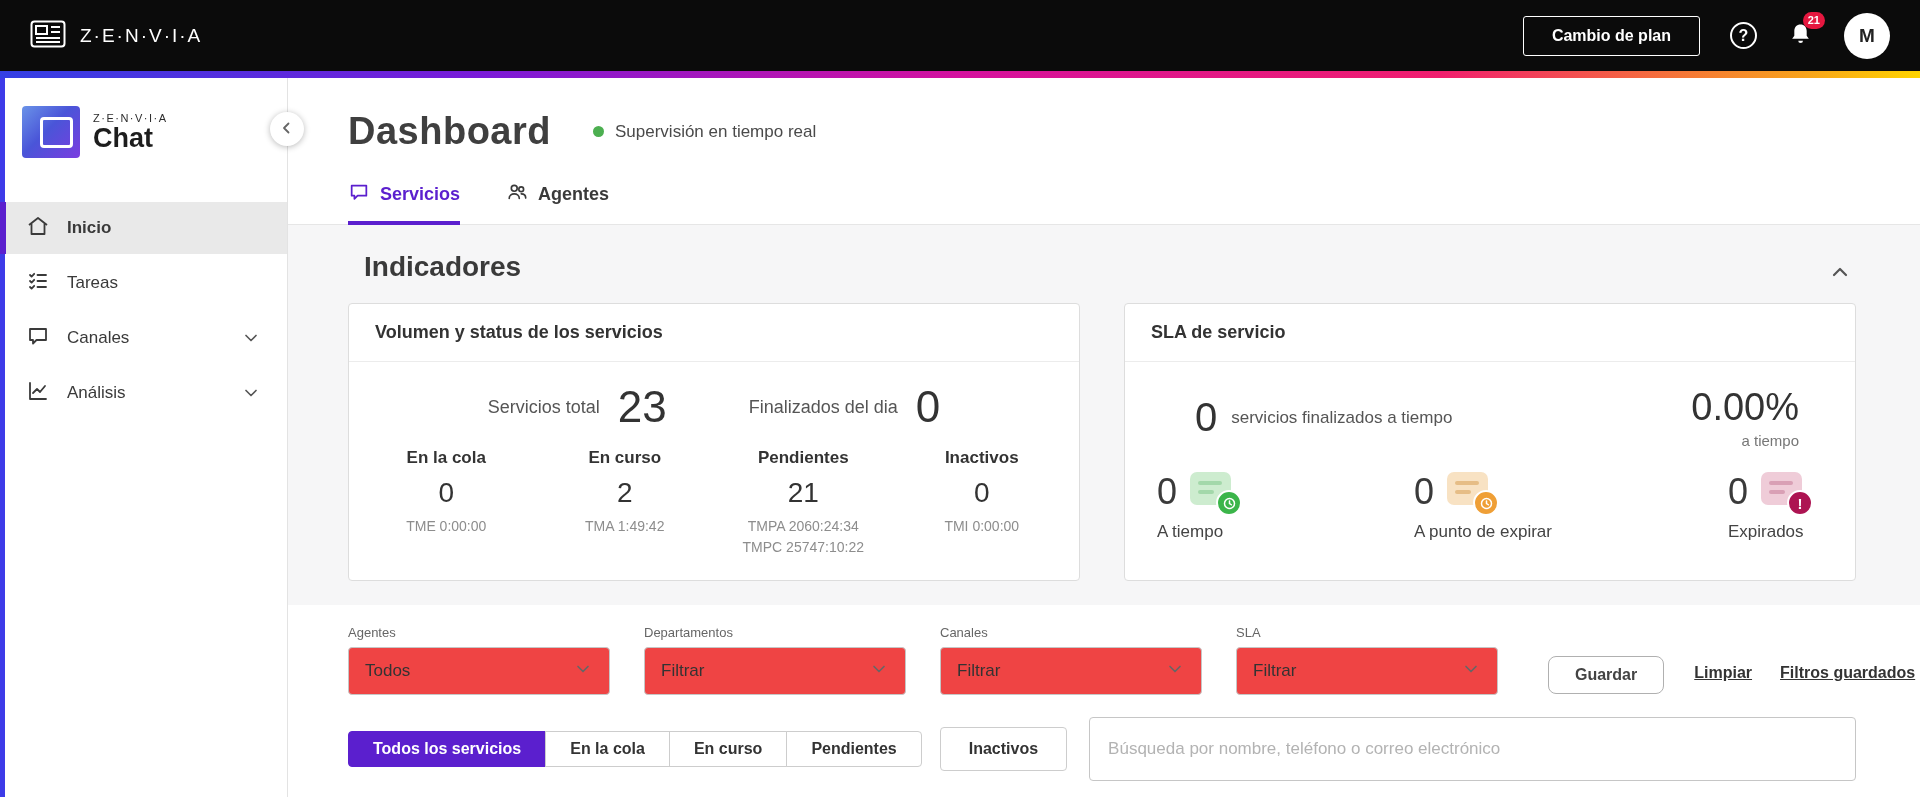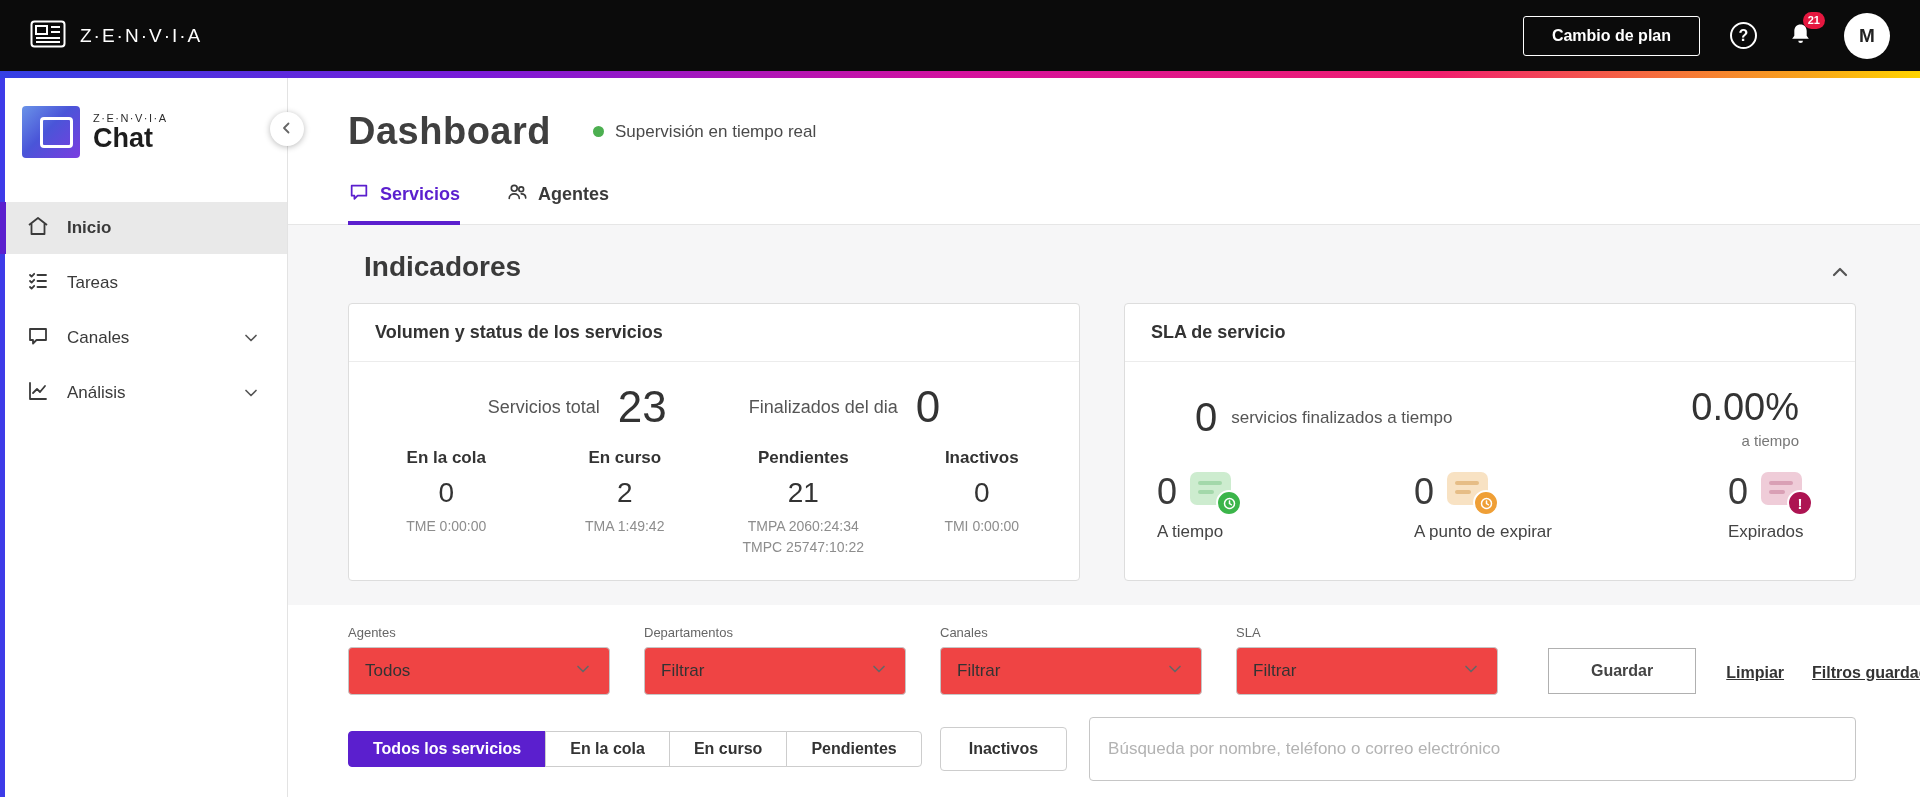--- a/index.html
+++ b/index.html
@@ -148,22 +148,22 @@
   
   .filters { display:flex; align-items:flex-end; padding:20px 64px 0 60px; }
   .filter-field { margin-right:34px; }
   .ff-label { font-size:13px; color:#666; margin-bottom:7px; }
   .ff-select {
     width:262px; height:48px; border:1px solid #c6c6c6; border-radius:4px; background:#ef4444;
     display:flex; align-items:center; justify-content:space-between;
     padding:0 16px; font-size:17px; color:#333; cursor:pointer;
   }
   .save-btn {
-    height:46px; padding:0 42px; margin:0 2px 1px 16px;
-    border:1px solid #b0b0b0; border-radius:0; background:#fff;
+    height:38px; padding:0 26px; margin:0 2px 1px 16px;
+    border:1px solid #b0b0b0; border-radius:8px; background:#fff;
     font-family:inherit; font-size:16px; font-weight:bold; color:#444; cursor:pointer;
   }
   .text-link {
     margin-left:28px; margin-bottom:13px;
     font-size:16px; font-weight:600; color:#333;
     text-decoration:underline; cursor:pointer; white-space:nowrap;
   }
   
   .svc-row { display:flex; align-items:center; padding:22px 64px 0 60px; }
   .seg-group { display:flex; }

